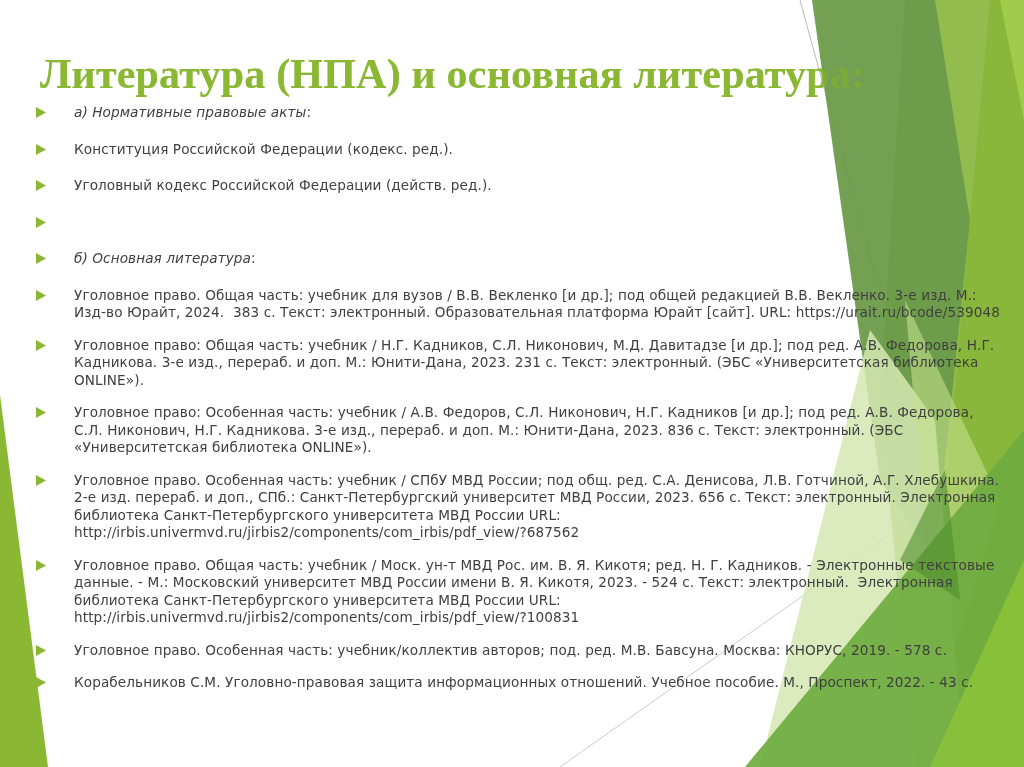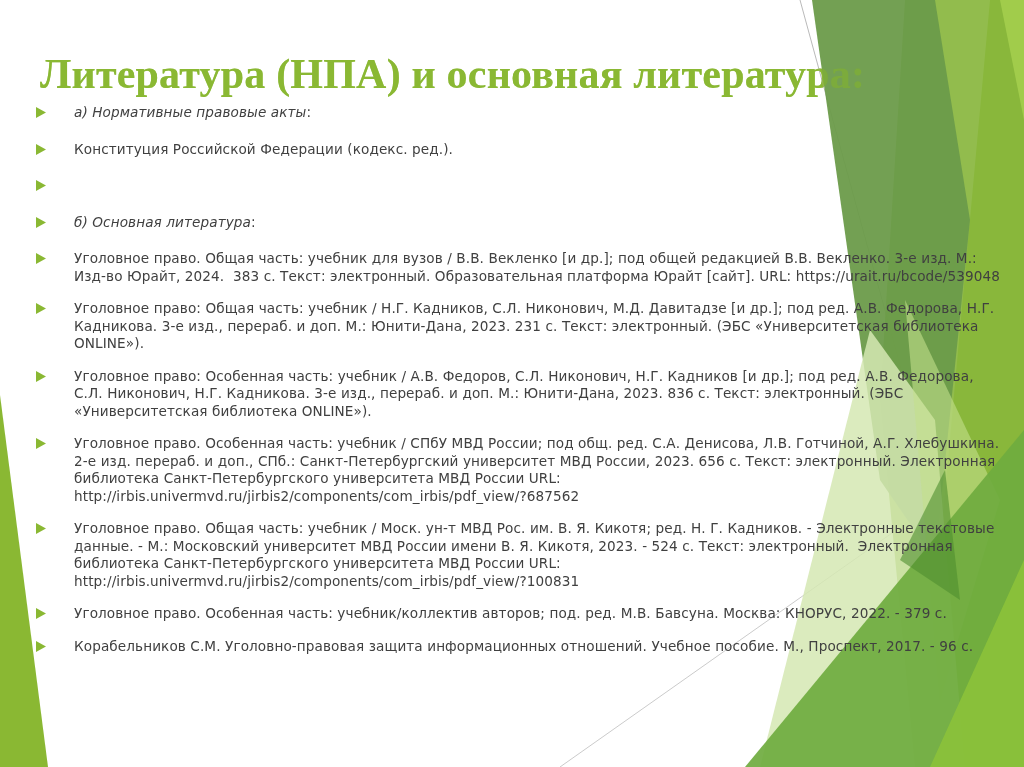--- a/index.html
+++ b/index.html
@@ -142,20 +142,28 @@
 
     <div class="item tight">
       <span class="bullet">
         <svg width="10" height="11" viewBox="0 0 10 11">
             <polygon points="0,0 10,5.5 0,11" fill="#8ab833"></polygon>
           </svg>
       </span>
       <span class="text">Конституция Российской Федерации (кодекс. ред.).</span>
     </div>
 
+    <div class="item tight">
+      <span class="bullet">
+        <svg width="10" height="11" viewBox="0 0 10 11">
+            <polygon points="0,0 10,5.5 0,11" fill="#8ab833"></polygon>
+          </svg>
+      </span>
+      <span class="text">Уголовный кодекс Российской Федерации (действ. ред.).</span>
+    </div>
 
     <div class="item tight">
       <span class="bullet">
         <svg width="10" height="11" viewBox="0 0 10 11">
             <polygon points="0,0 10,5.5 0,11" fill="#8ab833"></polygon>
           </svg>
       </span>
       <span class="text spacer-line"></span>
     </div>
 
@@ -212,26 +220,26 @@
       </span>
       <span class="text">Уголовное право. Общая часть: учебник / Моск. ун-т МВД Рос. им. В. Я. Кикотя; ред. Н. Г. Кадников. - Электронные текстовые данные. - М.: Московский университет МВД России имени В. Я. Кикотя, 2023. - 524 с. Текст: электронный.  Электронная библиотека Санкт-Петербургского университета МВД России URL: http://irbis.univermvd.ru/jirbis2/components/com_irbis/pdf_view/?100831</span>
     </div>
 
     <div class="item">
       <span class="bullet">
         <svg width="10" height="11" viewBox="0 0 10 11">
             <polygon points="0,0 10,5.5 0,11" fill="#8ab833"></polygon>
           </svg>
       </span>
-      <span class="text">Уголовное право. Особенная часть: учебник/коллектив авторов; под. ред. М.В. Бавсуна. Москва: КНОРУС, 2022. - 379 с.</span>
-    </div>
-
-    <div class="item">
-      <span class="bullet">
-        <svg width="10" height="11" viewBox="0 0 10 11">
-            <polygon points="0,0 10,5.5 0,11" fill="#8ab833"></polygon>
-          </svg>
-      </span>
-      <span class="text">Корабельников С.М. Уголовно-правовая защита информационных отношений. Учебное пособие. М., Проспект, 2017. - 96 с.</span>
+      <span class="text">Уголовное право. Особенная часть: учебник/коллектив авторов; под. ред. М.В. Бавсуна. Москва: КНОРУС, 2019. - 578 с.</span>
+    </div>
+
+    <div class="item">
+      <span class="bullet">
+        <svg width="10" height="11" viewBox="0 0 10 11">
+            <polygon points="0,0 10,5.5 0,11" fill="#8ab833"></polygon>
+          </svg>
+      </span>
+      <span class="text">Корабельников С.М. Уголовно-правовая защита информационных отношений. Учебное пособие. М., Проспект, 2022. - 43 с.</span>
     </div>
 
   </div>
 </div>
 
 </body></html>

